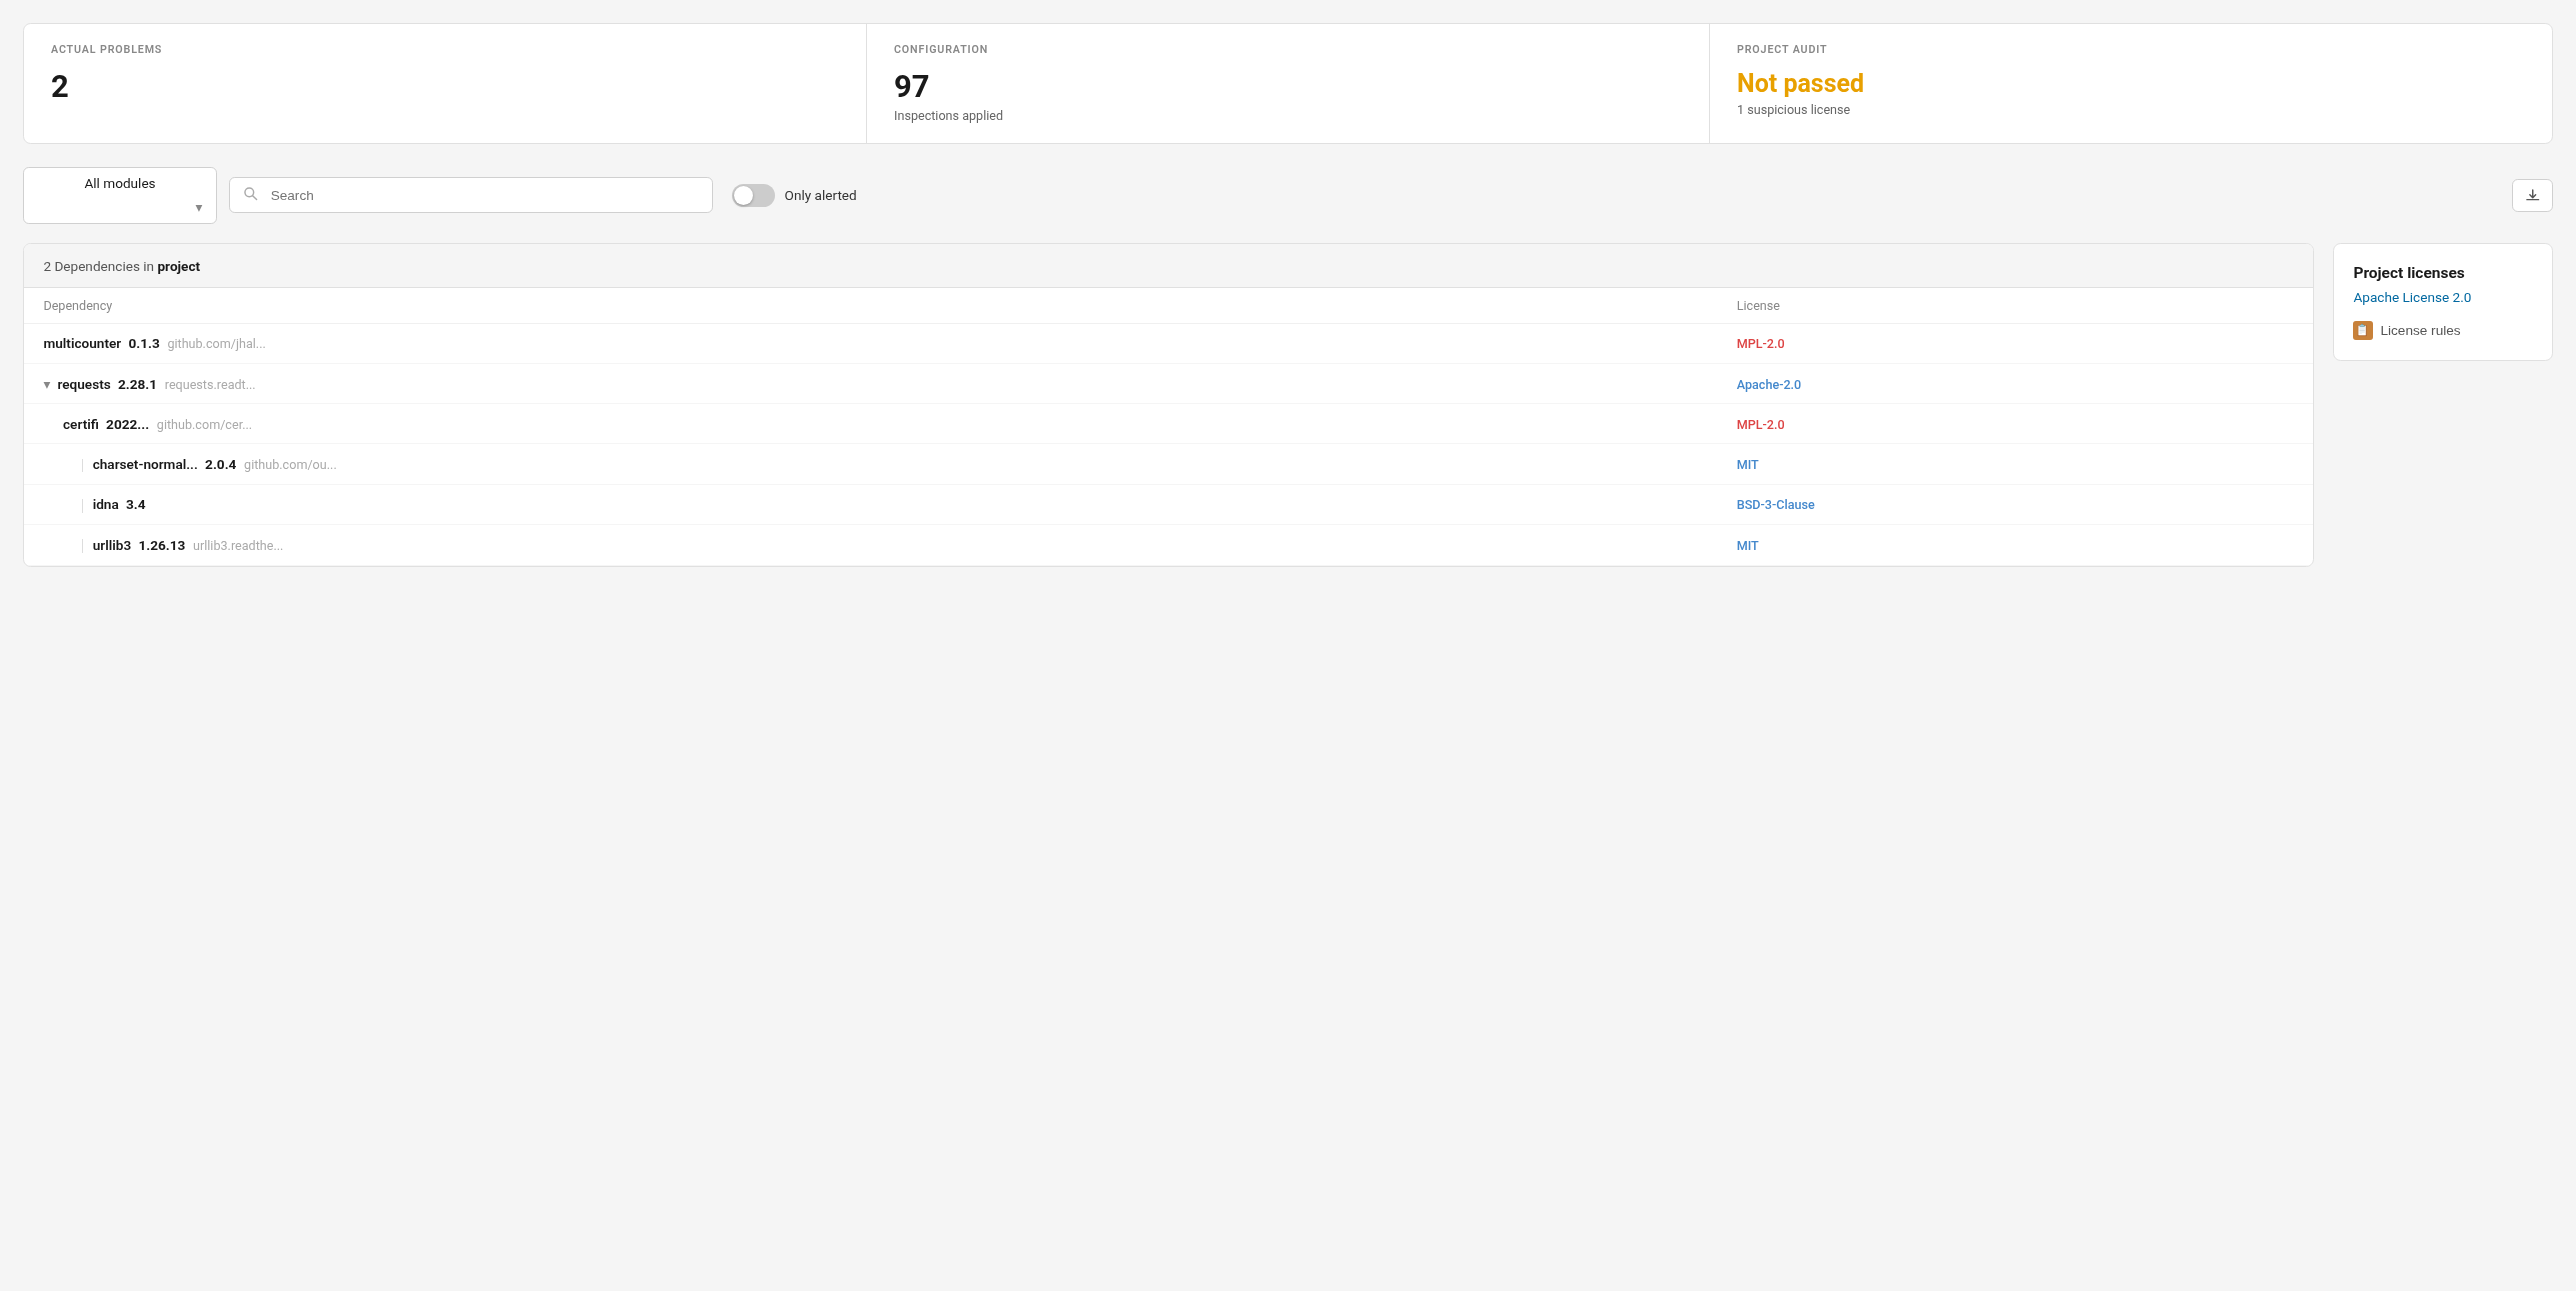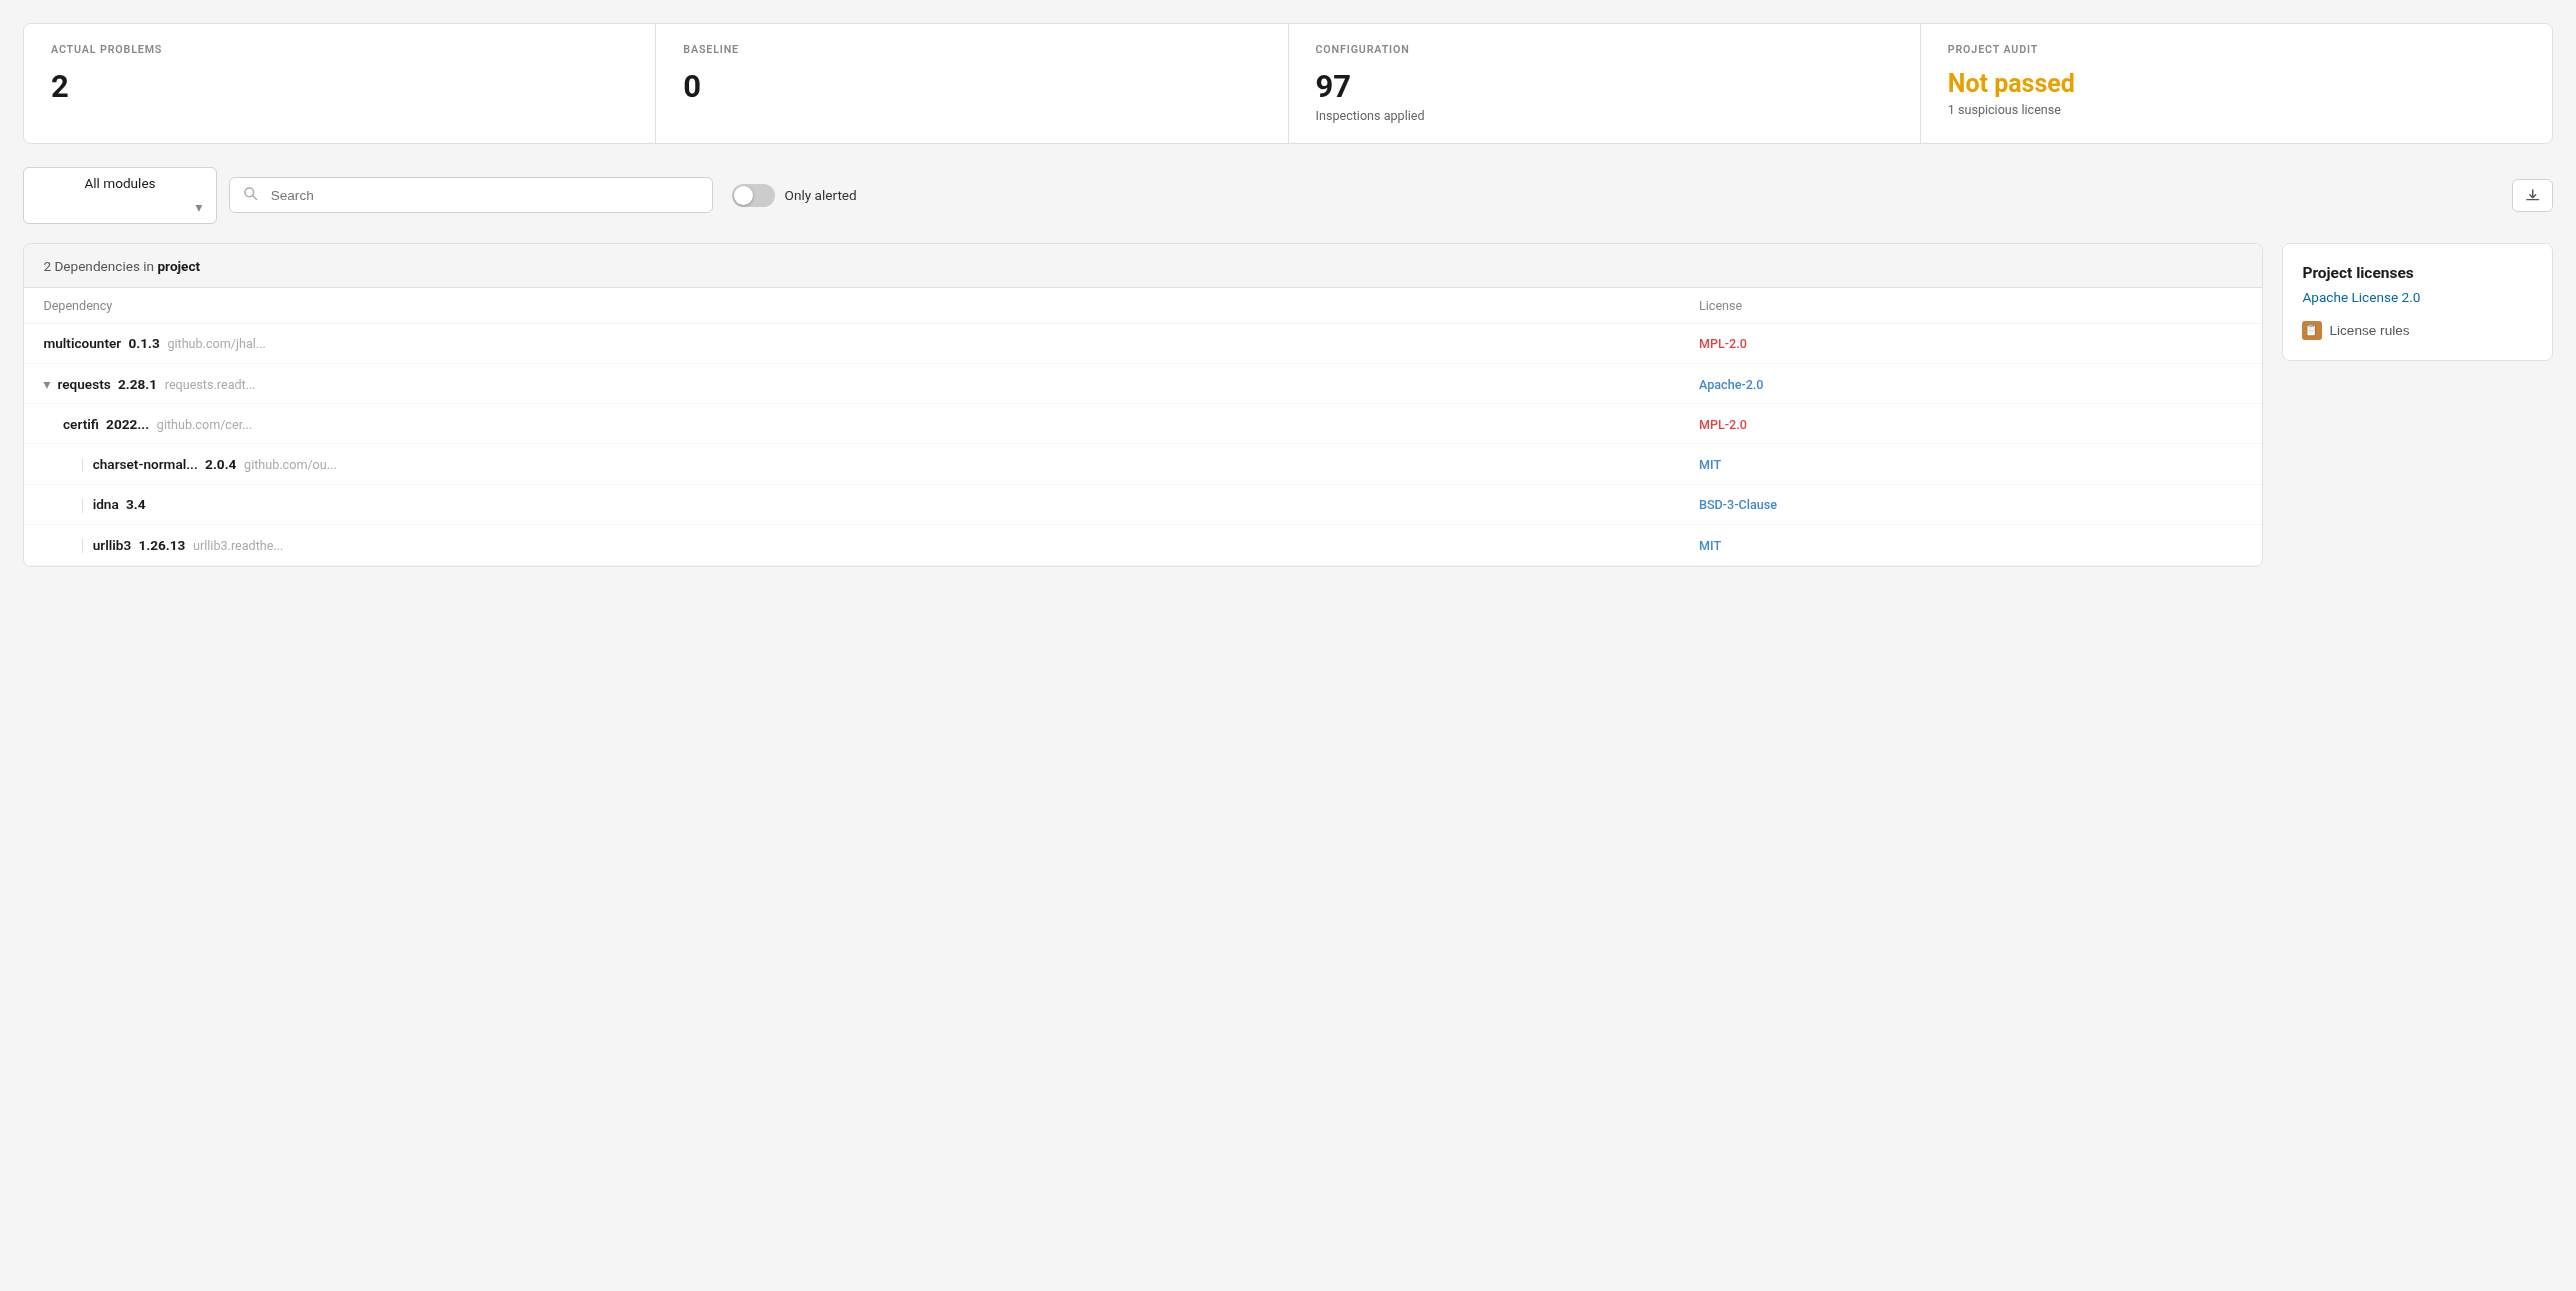--- a/index.html
+++ b/index.html
@@ -218,21 +218,21 @@
       font-size: 12.6px;
       font-weight: 500;
     }
 
     .license-mpl { color: #d44; }
     .license-apache { color: #4488cc; }
     .license-mit { color: #4488cc; }
     .license-bsd { color: #4488cc; }
 
     .sidebar-panel {
-      width: 271px;
+      width: 220px;
       flex-shrink: 0;
     }
 
     .project-licenses-card {
       background: #fff;
       border: 1px solid #e0e0e0;
       border-radius: 7.7px;
       padding: 19.4px;
     }
 
@@ -273,24 +273,20 @@
       font-size: 11.6px;
     }
   </style>
 </head>
 <body>
 
 <div class="top-cards">
   <div class="card">
     <div class="card-label">ACTUAL PROBLEMS</div>
     <div class="card-value">2</div>
-  </div>
-  <div class="card">
-    <div class="card-label">BASELINE</div>
-    <div class="card-value">0</div>
   </div>
   <div class="card">
     <div class="card-label">CONFIGURATION</div>
     <div class="card-value">97</div>
     <div class="card-sub">Inspections applied</div>
   </div>
   <div class="card">
     <div class="card-label">PROJECT AUDIT</div>
     <div class="card-value not-passed">Not passed</div>
     <div class="card-sub">1 suspicious license</div>

